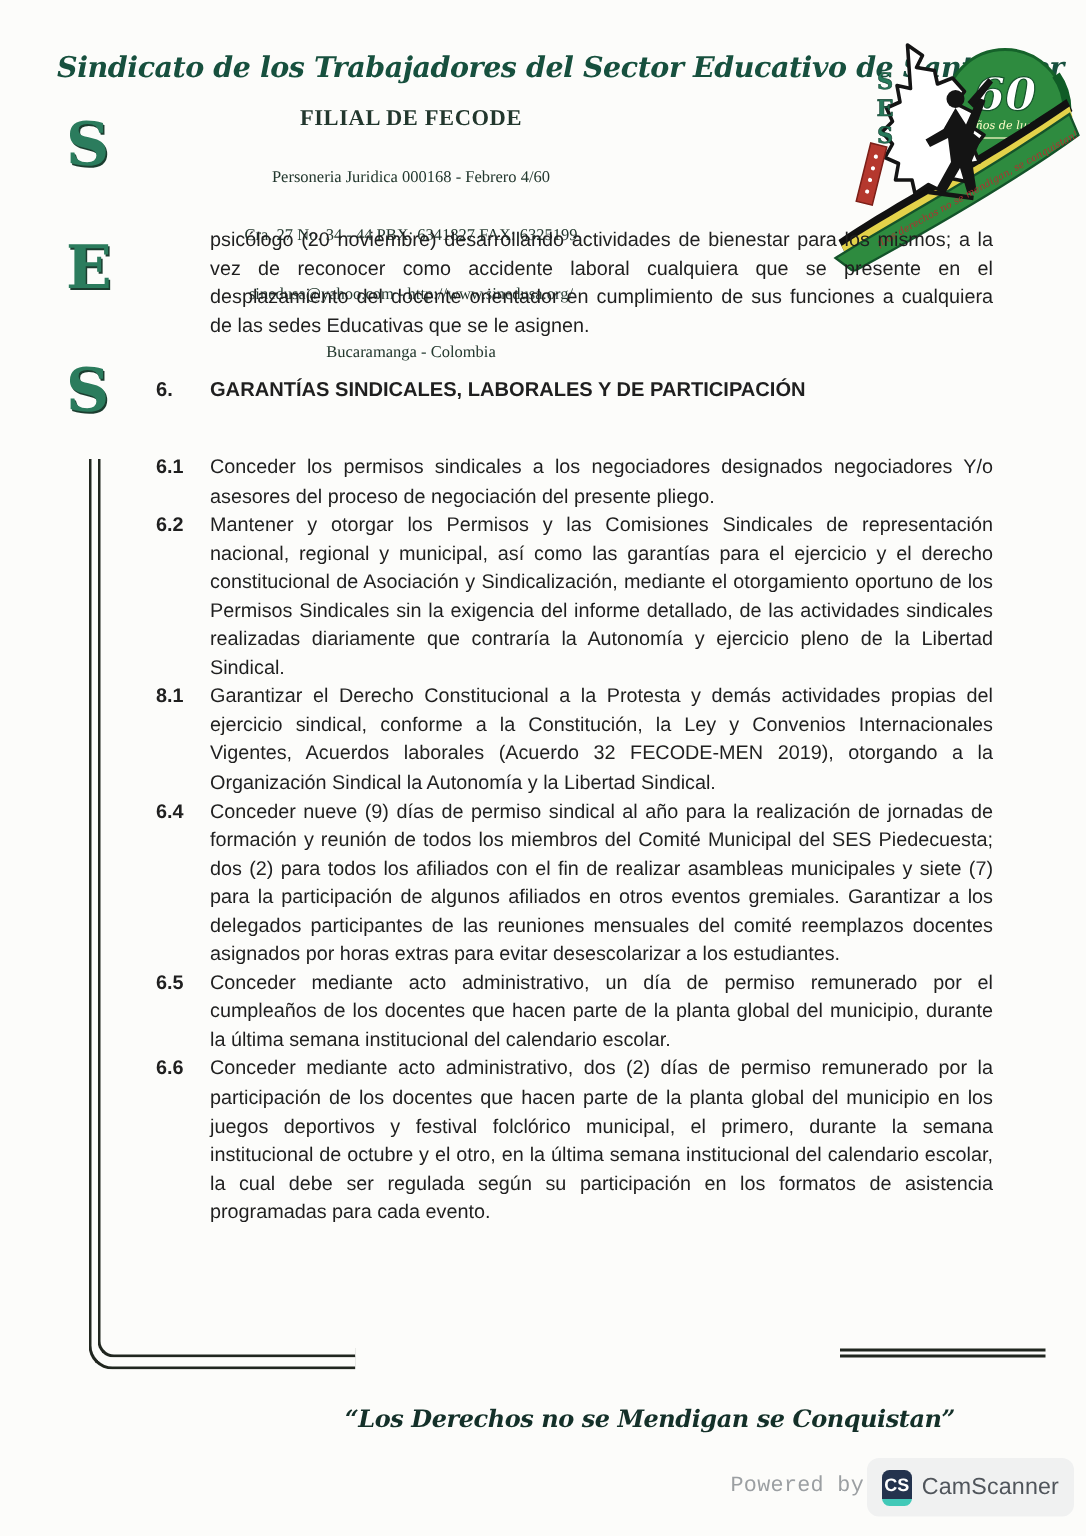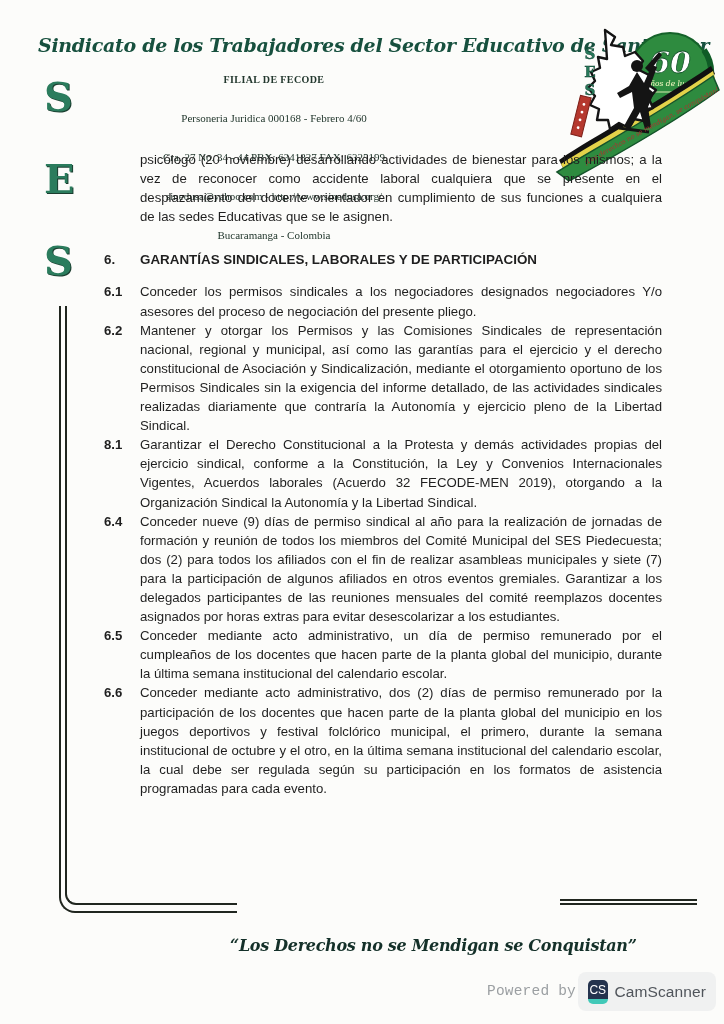--- a/index.html
+++ b/index.html
@@ -29,21 +29,21 @@
     font-weight:bold; font-size:40px; line-height:82px;
     color:#2b7c5d;
     text-shadow:1px 1px 0 #1b3d2f;
   }
   .contact {
     position:absolute; left:88px; top:72px; width:372px;
     text-align:center;
     font-family:"Liberation Serif", serif;
     color:#22372d; line-height:15px;
   }
-  .contact .l1 { font-size:10px; font-weight:bold; letter-spacing:.4px; }
+  .contact .l1 { font-size:15px; font-weight:bold; letter-spacing:.4px; }
   .contact .ln { font-size:11px;margin-top:24px; }
 
   
   .logo { position:absolute; left:549px; top:26px; width:172px; height:155px; }
 
   
   .border-l-outer, .border-l-inner {
     position:absolute; border-left:2.5px solid #20261f; border-bottom:2.5px solid #20261f;
   }
   .border-l-outer { left:59px; top:306px; width:178px; height:607px; border-bottom-left-radius:16px; }
@@ -51,21 +51,21 @@
   .border-r {
     position:absolute; left:560px; top:899px; width:137px; height:6px;
     border-top:2.5px solid #20261f; border-bottom:2.5px solid #20261f;
   }
 
   
   .content { position:absolute; left:104px; top:150px; width:558px; font-size:13.2px; line-height:19.1px; }
   .intro { margin-left:36px; text-align:justify; }
   .sec-head { display:flex; margin-top:24px; font-weight:bold; font-size:13.4px; }
   .sec-head .num { width:36px; }
-  .items { margin-top:13px; }
+  .items { margin-top:32px; }
   .item { display:flex; }
   .item .num { width:36px; font-weight:bold; flex:0 0 36px; }
   .item .txt { flex:1; text-align:justify; }
 
   
   .quote {
     position:absolute; left:230px; top:936px; width:334px;
     text-align:center;
     font-family:"DejaVu Serif", serif;
     font-style:italic; font-weight:bold;
@@ -80,21 +80,21 @@
     color:#9b9fa2; font-size:14.5px; letter-spacing:.2px;font-family:Liberation Mono, monospace;
   }
   .cs-pill {
     position:absolute; left:578px; top:972px; width:138px; height:39px;
     background:#f0f1f1; border-radius:8px;
     display:flex; align-items:center; gap:7px; padding:0 10px;
   }
   .cs-icon {
     width:24px; height:24px; border-radius:5px;
     background:linear-gradient(to bottom, #24334e 80%, #41c9b8 80%);
-    color:#ffffff; font-size:12px; font-weight:normal;
+    color:#ffffff; font-size:12px; font-weight:bold;
     display:flex; align-items:center; justify-content:center;
     padding-bottom:4px;
   }
   .cs-brand { color:#50555b; font-size:15.5px; font-weight:normal; letter-spacing:.1px; }
 </style>
 </head>
 <body>
 
 <div class="page">
 

